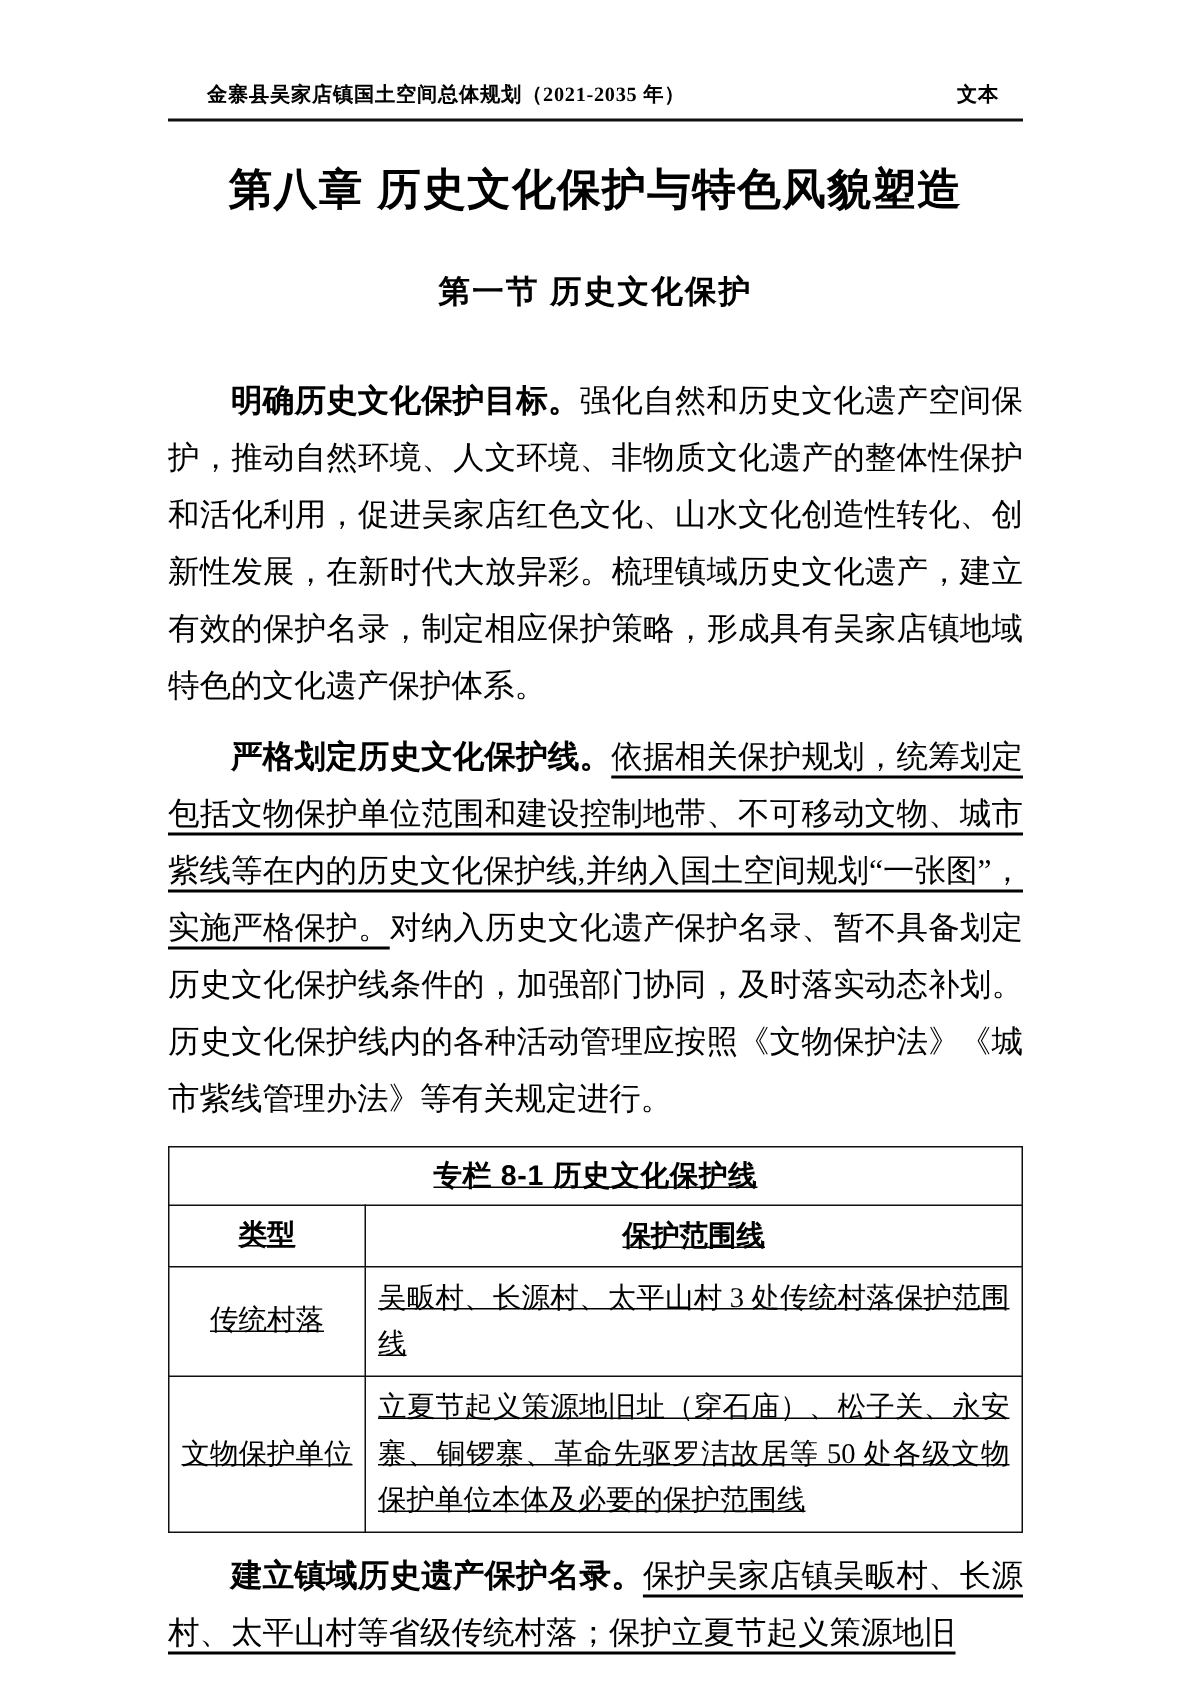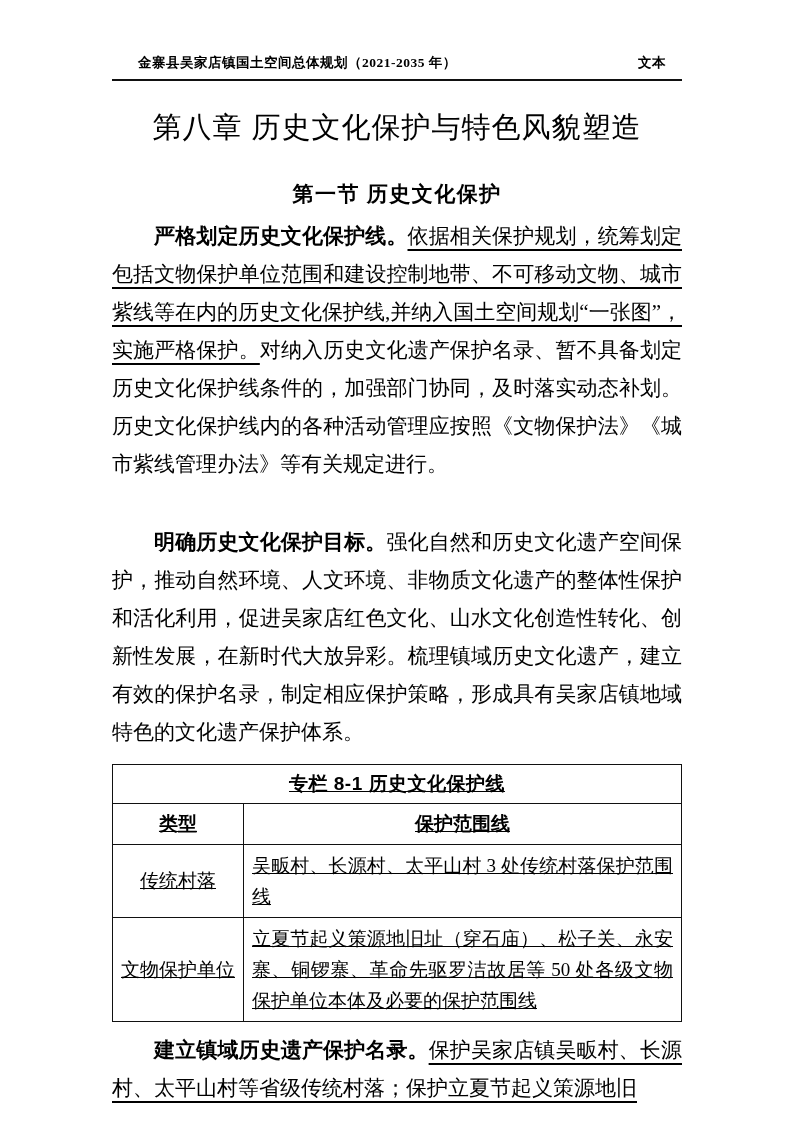--- a/index.html
+++ b/index.html
@@ -35,21 +35,21 @@
     letter-spacing: 0.5px;
   }
   .page-header .hleft { margin-left: 26px; }
   .page-header .hright { margin-right: 16px; }
   
   .chapter-title {
     margin: 27px 0 0 0;
     text-align: center;
     font-family: "Liberation Sans", sans-serif;
     font-size: 29px;
-    font-weight: normal;
+    font-weight: bold;
     letter-spacing: 1px;
     line-height: 38px;
   }
   .section-title {
     margin: 34px 0 0 0;
     text-align: center;
     font-size: 21px;
     font-weight: bold;
     letter-spacing: 1.5px;
     line-height: 28px;
@@ -127,23 +127,23 @@
 
     <div class="page-header">
       <span class="hleft">金寨县吴家店镇国土空间总体规划（2021-2035 年）</span>
       <span class="hright">文本</span>
     </div>
 
     <div class="chapter-title">第八章 历史文化保护与特色风貌塑造</div>
 
     <div class="section-title">第一节 历史文化保护</div>
 
+    <p class="body-para first"><span class="lead">明确历史文化保护目标。</span><span class="ul"></span><span>强化自然和历史文化遗产空间保护，推动自然环境、人文环境、非物质文化遗产的整体性保护和活化利用，促进吴家店红色文化、山水文化创造性转化、创新性发展，在新时代大放异彩。梳理镇域历史文化遗产，建立有效的保护名录，制定相应保护策略，形成具有吴家店镇地域特色的文化遗产保护体系。</span></p>
+
     <p class="body-para"><span class="lead">严格划定历史文化保护线。</span><span class="ul">依据相关保护规划，统筹划定包括文物保护单位范围和建设控制地带、不可移动文物、城市紫线等在内的历史文化保护线,并纳入国土空间规划“一张图”，实施严格保护。</span><span>对纳入历史文化遗产保护名录、暂不具备划定历史文化保护线条件的，加强部门协同，及时落实动态补划。历史文化保护线内的各种活动管理应按照《文物保护法》《城市紫线管理办法》等有关规定进行。</span></p>
-
-    <p class="body-para first"><span class="lead">明确历史文化保护目标。</span><span class="ul"></span><span>强化自然和历史文化遗产空间保护，推动自然环境、人文环境、非物质文化遗产的整体性保护和活化利用，促进吴家店红色文化、山水文化创造性转化、创新性发展，在新时代大放异彩。梳理镇域历史文化遗产，建立有效的保护名录，制定相应保护策略，形成具有吴家店镇地域特色的文化遗产保护体系。</span></p>
 
     <table class="box-table">
       <tbody>
           <tr>
         <td class="t-title" colspan="2">专栏 8-1 历史文化保护线</td>
       </tr>
       <tr>
         <td class="t-colhead t-type">类型</td>
         <td class="t-colhead">保护范围线</td>
       </tr>

